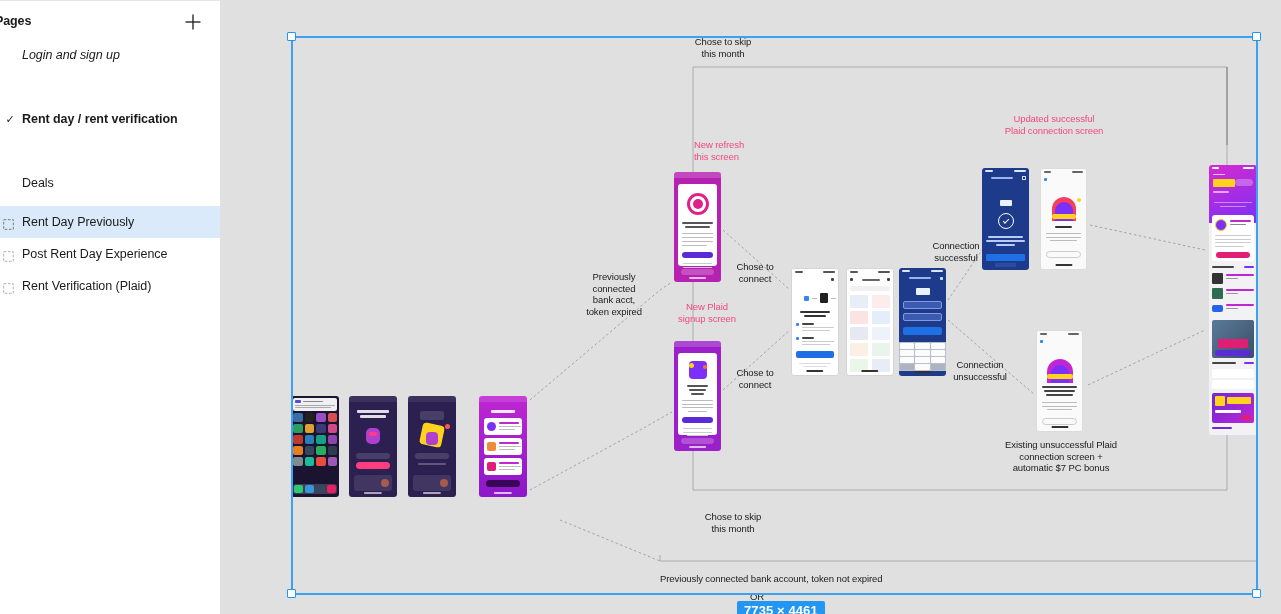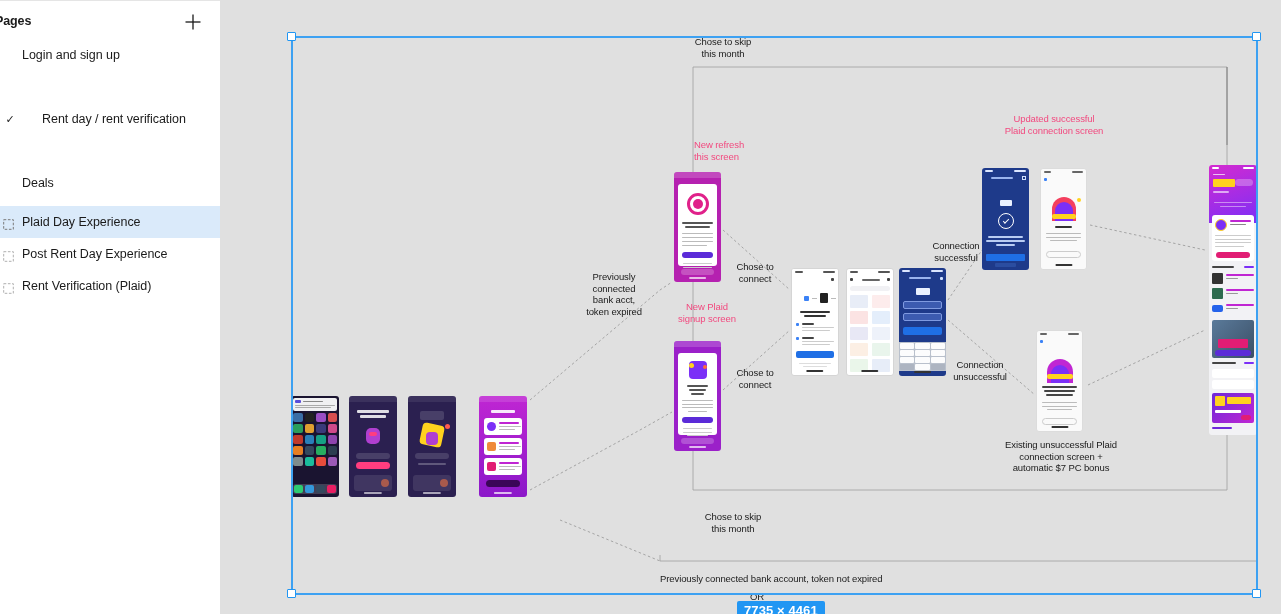--- a/index.html
+++ b/index.html
@@ -47,21 +47,21 @@
   }
   .page-row .ficon {
     position: absolute; left: 3px; top: 10px;
     width: 11px; height: 11px;
   }
   .page-row .plabel {
     position: absolute; left: 22px;
     font-size: 12.5px; color: #1a1a1a; letter-spacing: -0.05px;
     white-space: nowrap;
   }
-  .page-row.bold .plabel { font-weight: normal; margin-left: 20px; }
+  .page-row.bold .plabel { font-weight: bold; }
   .page-row.selected { background: #daeafa; }
 
   
   #canvas {
     position: absolute; left: 220px; top: 0;
     width: 1061px; height: 614px;
     background: #e0e0e0;
     overflow: hidden;
   }
   #canvas-inner { position: absolute; left: -220px; top: 0; width: 1281px; height: 614px; }
@@ -496,42 +496,42 @@
     <div id="pages-header">
       <div id="pages-title">Pages</div>
       <div id="add-page-btn" title="Add page">
         <svg width="22" height="22" viewBox="0 0 22 22">
           <line x1="11" y1="3.5" x2="11" y2="18.5" stroke="#1a1a1a" stroke-width="1.3"></line>
           <line x1="3.5" y1="11" x2="18.5" y2="11" stroke="#1a1a1a" stroke-width="1.3"></line>
         </svg>
       </div>
     </div>
 
-    <div class="page-row" style="top:38px;">
+    <div class="page-row" style="top:38px;font-style:italic;">
       <span class="plabel">Login and sign up</span>
     </div>
 
 
     <div class="page-row bold" style="top:102px;">
       <span class="check" style="top:11px;">✓</span>
       <span class="plabel">Rent day / rent verification</span>
     </div>
 
 
     <div class="page-row" style="top:166px;">
       <span class="plabel">Deals</span>
     </div>
 
     <div class="page-row selected" style="top:205px;">
       <span class="ficon">
         <svg width="11" height="11" viewBox="0 0 11 11">
           <rect x="0.7" y="0.7" width="9.6" height="9.6" fill="none" stroke="#7a7a7a" stroke-width="1" stroke-dasharray="2.6 1.6"></rect>
         </svg>
       </span>
-      <span class="plabel">Plaid Day Experience</span>
+      <span class="plabel">Rent Day Previously</span>
     </div>
 
     <div class="page-row" style="top:237px;">
       <span class="ficon">
         <svg width="11" height="11" viewBox="0 0 11 11">
           <rect x="0.7" y="0.7" width="9.6" height="9.6" fill="none" stroke="#b0b0b0" stroke-width="1" stroke-dasharray="2.6 1.6"></rect>
         </svg>
       </span>
       <span class="plabel">Post Rent Day Experience</span>
     </div>

